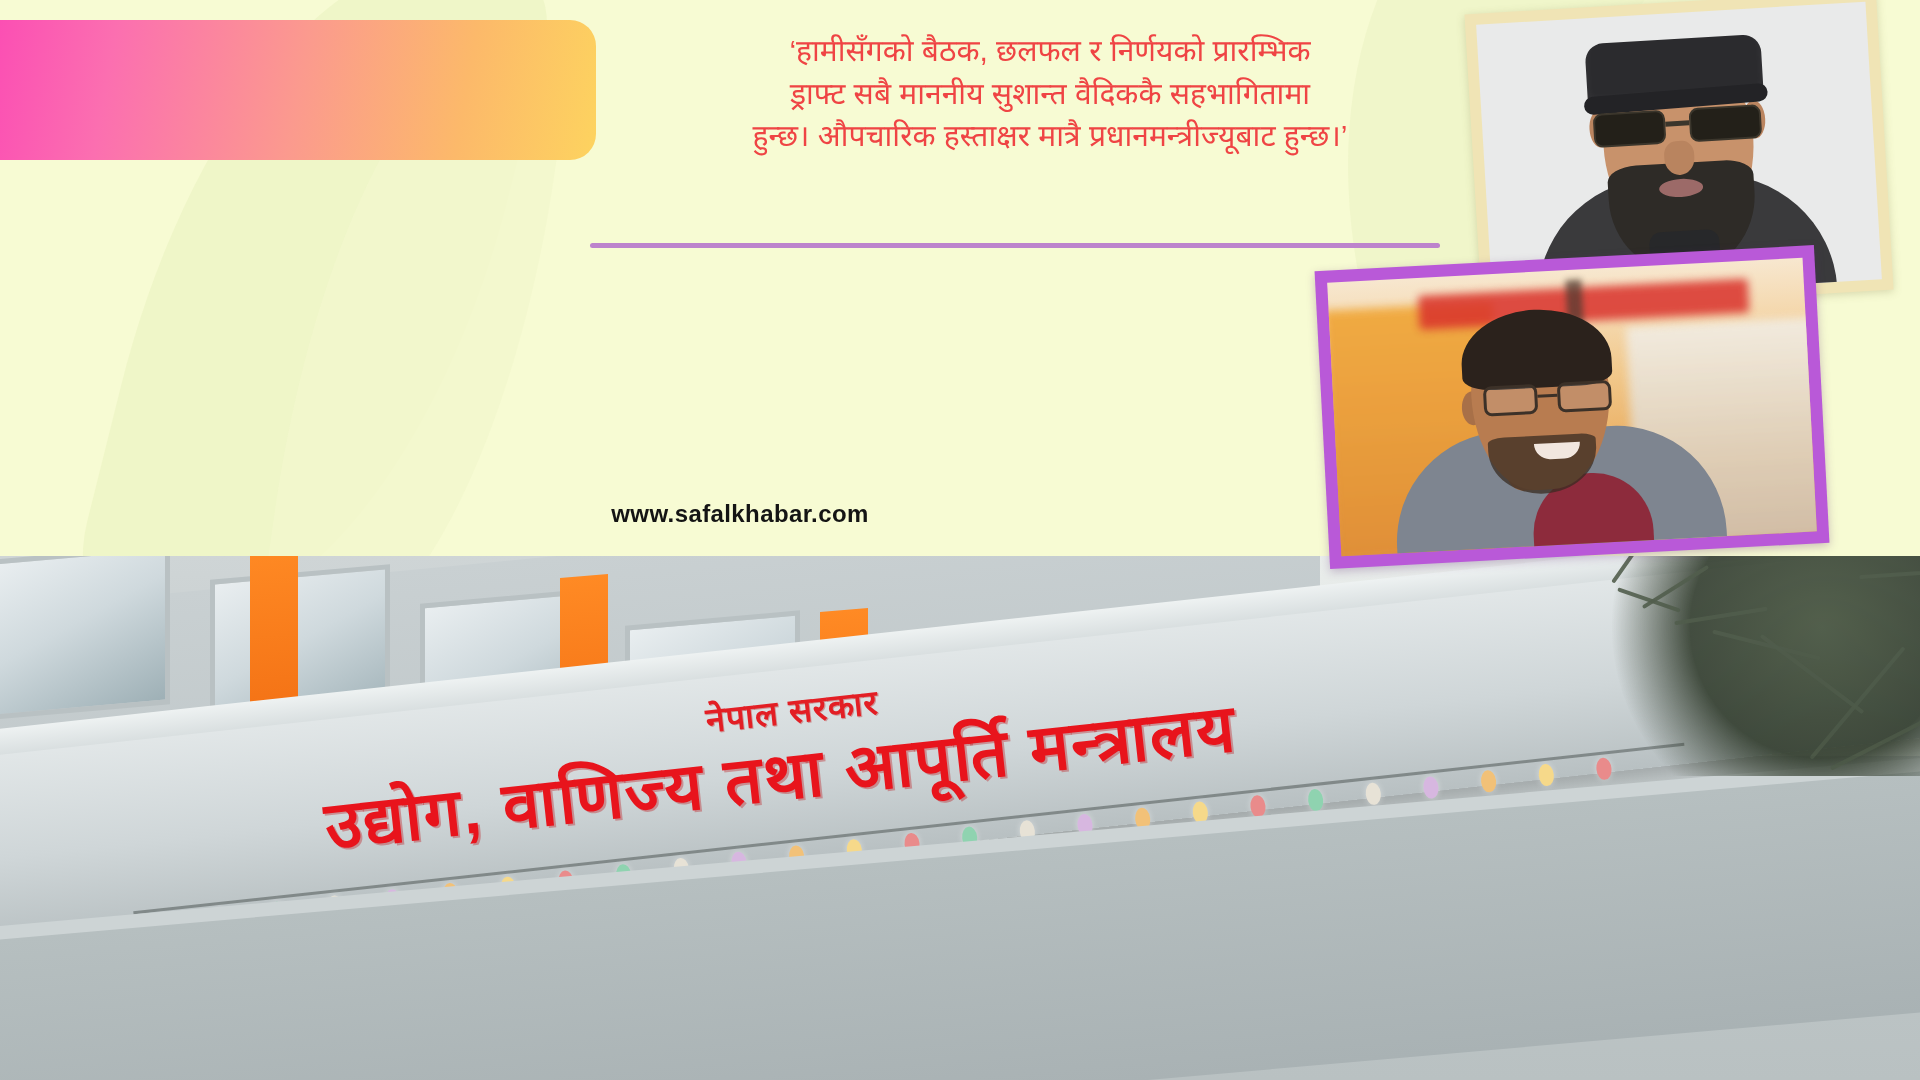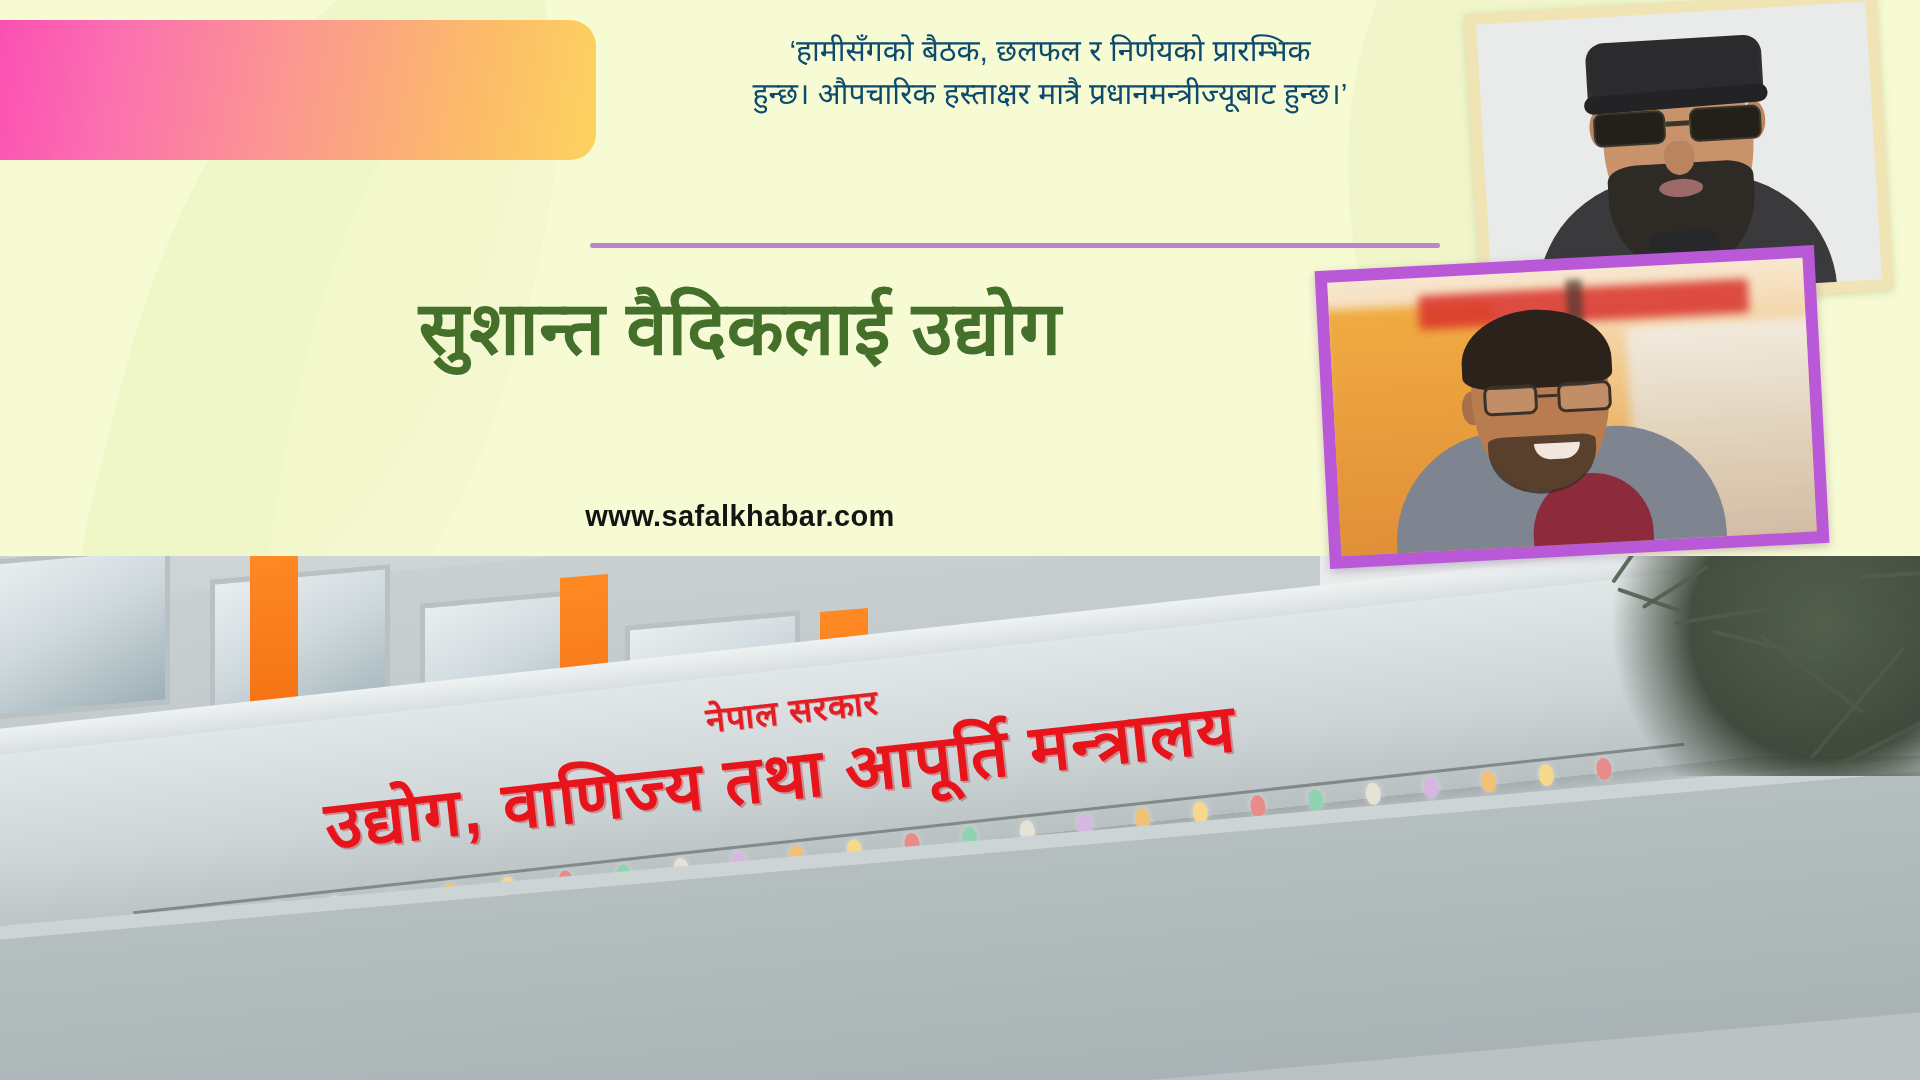--- a/index.html
+++ b/index.html
@@ -73,21 +73,21 @@
   }
   .kicker {
     color:#e8232a;
     font-size:28px;
     font-weight:bold;
     line-height:1.25;
     margin-bottom:6px;
     white-space:nowrap;
   }
   .quote-line {
-    color:#0c4a6e;
+    color:#ef4444;
     font-size:30px;
     line-height:1.42;
     font-weight:400;
     text-align:center;
   }
 
   
   .divider {
     position:absolute;
     left:590px; top:243px;
@@ -113,21 +113,21 @@
   }
   .headline-line { display:block; white-space:nowrap; }
 
   
   .site-url {
     position:absolute;
     left:120px; top:500px;
     width:1240px;
     text-align:center;
     color:#141414;
-    font-size:29px;
+    font-size:24px;
     font-weight:bold;
     letter-spacing:.4px;
     z-index:5;
   }
 
   
   .photo-1 {
     position:absolute;
     left:1473px; top:2px;
     width:412px; height:300px;
@@ -451,27 +451,27 @@
     <div class="leaf leaf-b"></div>
     <div class="leaf leaf-c"></div>
     <div class="leaf leaf-d"></div>
   </div>
 
   <div class="badge">
   </div>
 
   <div class="quote-block">
     <div class="quote-line">‘हामीसँगको बैठक, छलफल र निर्णयको प्रारम्भिक</div>
+    <div class="quote-line">ड्राफ्ट सबै माननीय सुशान्त वैदिककै सहभागितामा</div>
     <div class="quote-line">हुन्छ। औपचारिक हस्ताक्षर मात्रै प्रधानमन्त्रीज्यूबाट हुन्छ।’</div>
   </div>
 
   <div class="divider"></div>
 
   <div class="headline">
-    <span class="headline-line">सुशान्त वैदिकलाई उद्योग</span>
   </div>
 
   <div class="site-url">www.safalkhabar.com</div>
 
   <div class="photo-1">
     <div class="photo-1-inner">
       <div class="p1-suit"></div>
       <div class="p1-neck"></div>
       <div class="p1-ear l"></div>
       <div class="p1-ear r"></div>

